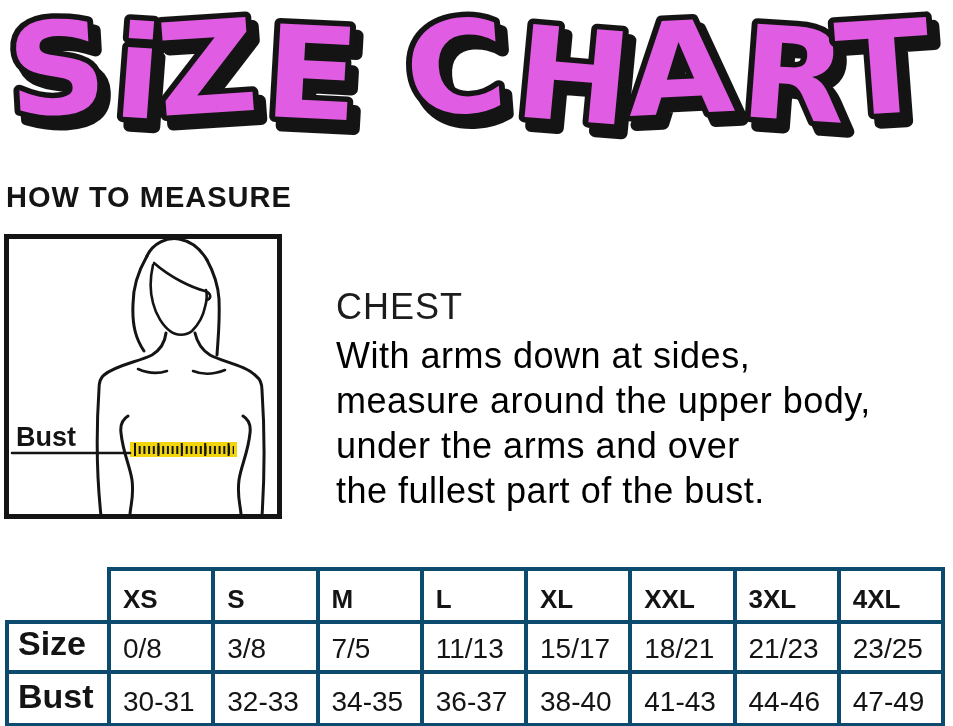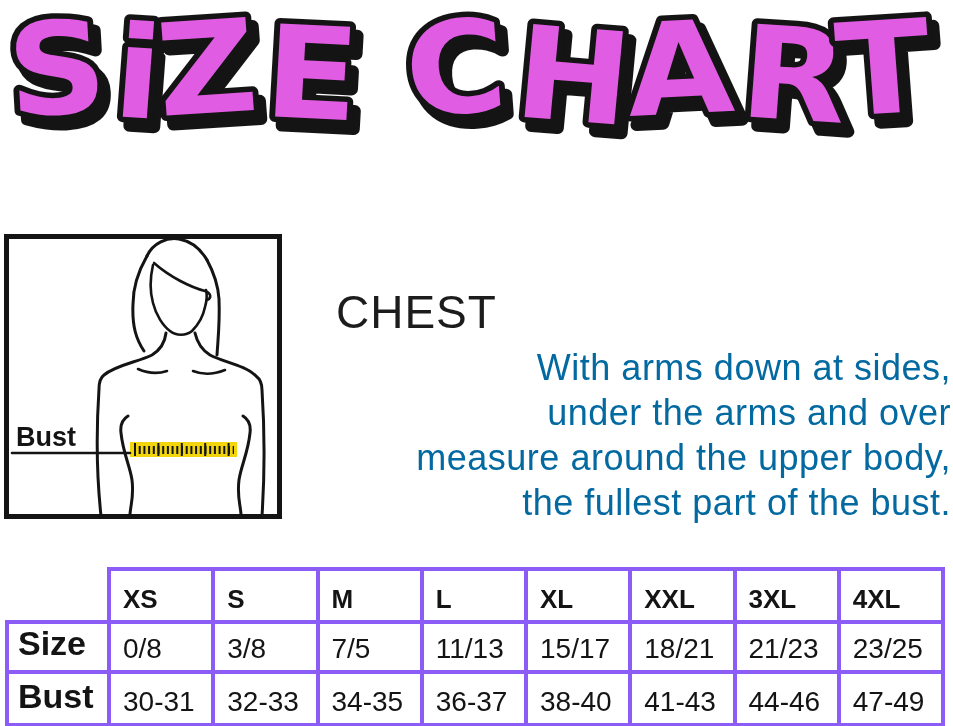--- a/index.html
+++ b/index.html
@@ -29,55 +29,56 @@
   .fig-line{fill:none;stroke:#141414;stroke-width:3;stroke-linecap:round;stroke-linejoin:round;}
   .fig-thin{fill:none;stroke:#141414;stroke-width:2.6;stroke-linecap:round;stroke-linejoin:round;}
   .tape{stroke:none;}
   .ticks-short{fill:none;stroke:#141414;stroke-width:8;stroke-dasharray:2 2.7;}
   .ticks-tall{fill:none;stroke:#141414;stroke-width:13;stroke-dasharray:2 21.4;}
   .bust-label{font-family:"Liberation Sans",sans-serif;font-weight:700;font-size:27px;fill:#141414;}
 
   
   .chest{position:absolute;left:336px;top:286px;width:615px;}
   .chest h3{
-    margin:0 0 6px 0;font-size:46px;font-weight:400;letter-spacing:1px;color:#1c1c1c;
+    margin:0 0 6px 0;font-size:36px;font-weight:400;letter-spacing:1px;color:#1c1c1c;
     line-height:1.15;
   }
   .chest-line{
-    font-size:36px;font-weight:400;letter-spacing:0.5px;line-height:45px;color:#0369a1;text-align:right;
+    font-size:36px;font-weight:400;letter-spacing:0.5px;line-height:45px;color:#000000;
   }
 
   
   .size-table{
     position:absolute;left:5px;top:567px;width:940px;
     border-collapse:collapse;table-layout:fixed;color:#141414;
   }
   .size-table col.c-label{width:102px;}
   .size-table td,.size-table th{
-    border:4px solid #8b5cf6;vertical-align:bottom;text-align:left;
+    border:4px solid #0c4a6e;vertical-align:bottom;text-align:left;
     padding:0 0 5px 12px;overflow:hidden;white-space:nowrap;
   }
   .size-table .blank{border:none;background:#fff;}
   .size-table th{font-size:26px;font-weight:700;}
   .size-table th.rowlabel{font-size:34px;padding-left:9px;padding-bottom:7px;}
   .size-table td.val{font-size:28px;font-weight:400;}
   .head-row{height:53px;}
   .size-row{height:50px;}
   .bust-row{height:53px;}
 </style>
 </head>
 <body>
 
 <div class="canvas">
 
   <svg class="title-svg" viewBox="0 0 953 152" aria-hidden="true">
     <text class="title-shadow" x="17" y="125" textLength="926" lengthAdjust="spacingAndGlyphs" rotate="-3 4 -4 3 0 -4 5 -3 4 -4">SiZE CHART</text>
     <text class="title-main" x="10" y="116" textLength="926" lengthAdjust="spacingAndGlyphs" rotate="-3 4 -4 3 0 -4 5 -3 4 -4" fill="#E05CE2">SiZE CHART</text>
   </svg>
 
+  <h2 class="howto">HOW TO MEASURE</h2>
 
   <svg class="figure" viewBox="0 0 278 285" aria-hidden="true">
     <rect class="fig-border" x="2.5" y="2.5" width="273" height="280"></rect>
 
     <rect class="tape" x="126" y="208" width="107" height="15" fill="#F2D60B"></rect>
 
     <g>
       <path class="fig-line" d="M 143,22 C 135,36 129,52 129,70 C 128,92 132,105 140,117"></path>
       <path class="fig-line" d="M 143,22 C 149,9 163,3 175,5 C 186,7 196,14 203,26"></path>
       <path class="fig-line" d="M 203,26 C 209,37 214,50 215,65 C 216,88 214,105 213,121"></path>
@@ -94,22 +95,22 @@
     <path class="ticks-tall" d="M 130,215.5 H 230"></path>
     <path class="ticks-short" d="M 130,216 H 230"></path>
 
     <path class="fig-thin" d="M 8,219 H 126"></path>
     <text class="bust-label" x="12" y="212">Bust</text>
   </svg>
 
   <div class="chest">
     <h3>CHEST</h3>
     <div class="chest-line">With arms down at sides,</div>
+    <div class="chest-line">measure around the upper body,</div>
     <div class="chest-line">under the arms and over</div>
-    <div class="chest-line">measure around the upper body,</div>
     <div class="chest-line">the fullest part of the bust.</div>
   </div>
 
   <table class="size-table">
     <colgroup>
       <col class="c-label">
         <col>
         <col>
         <col>
         <col>

